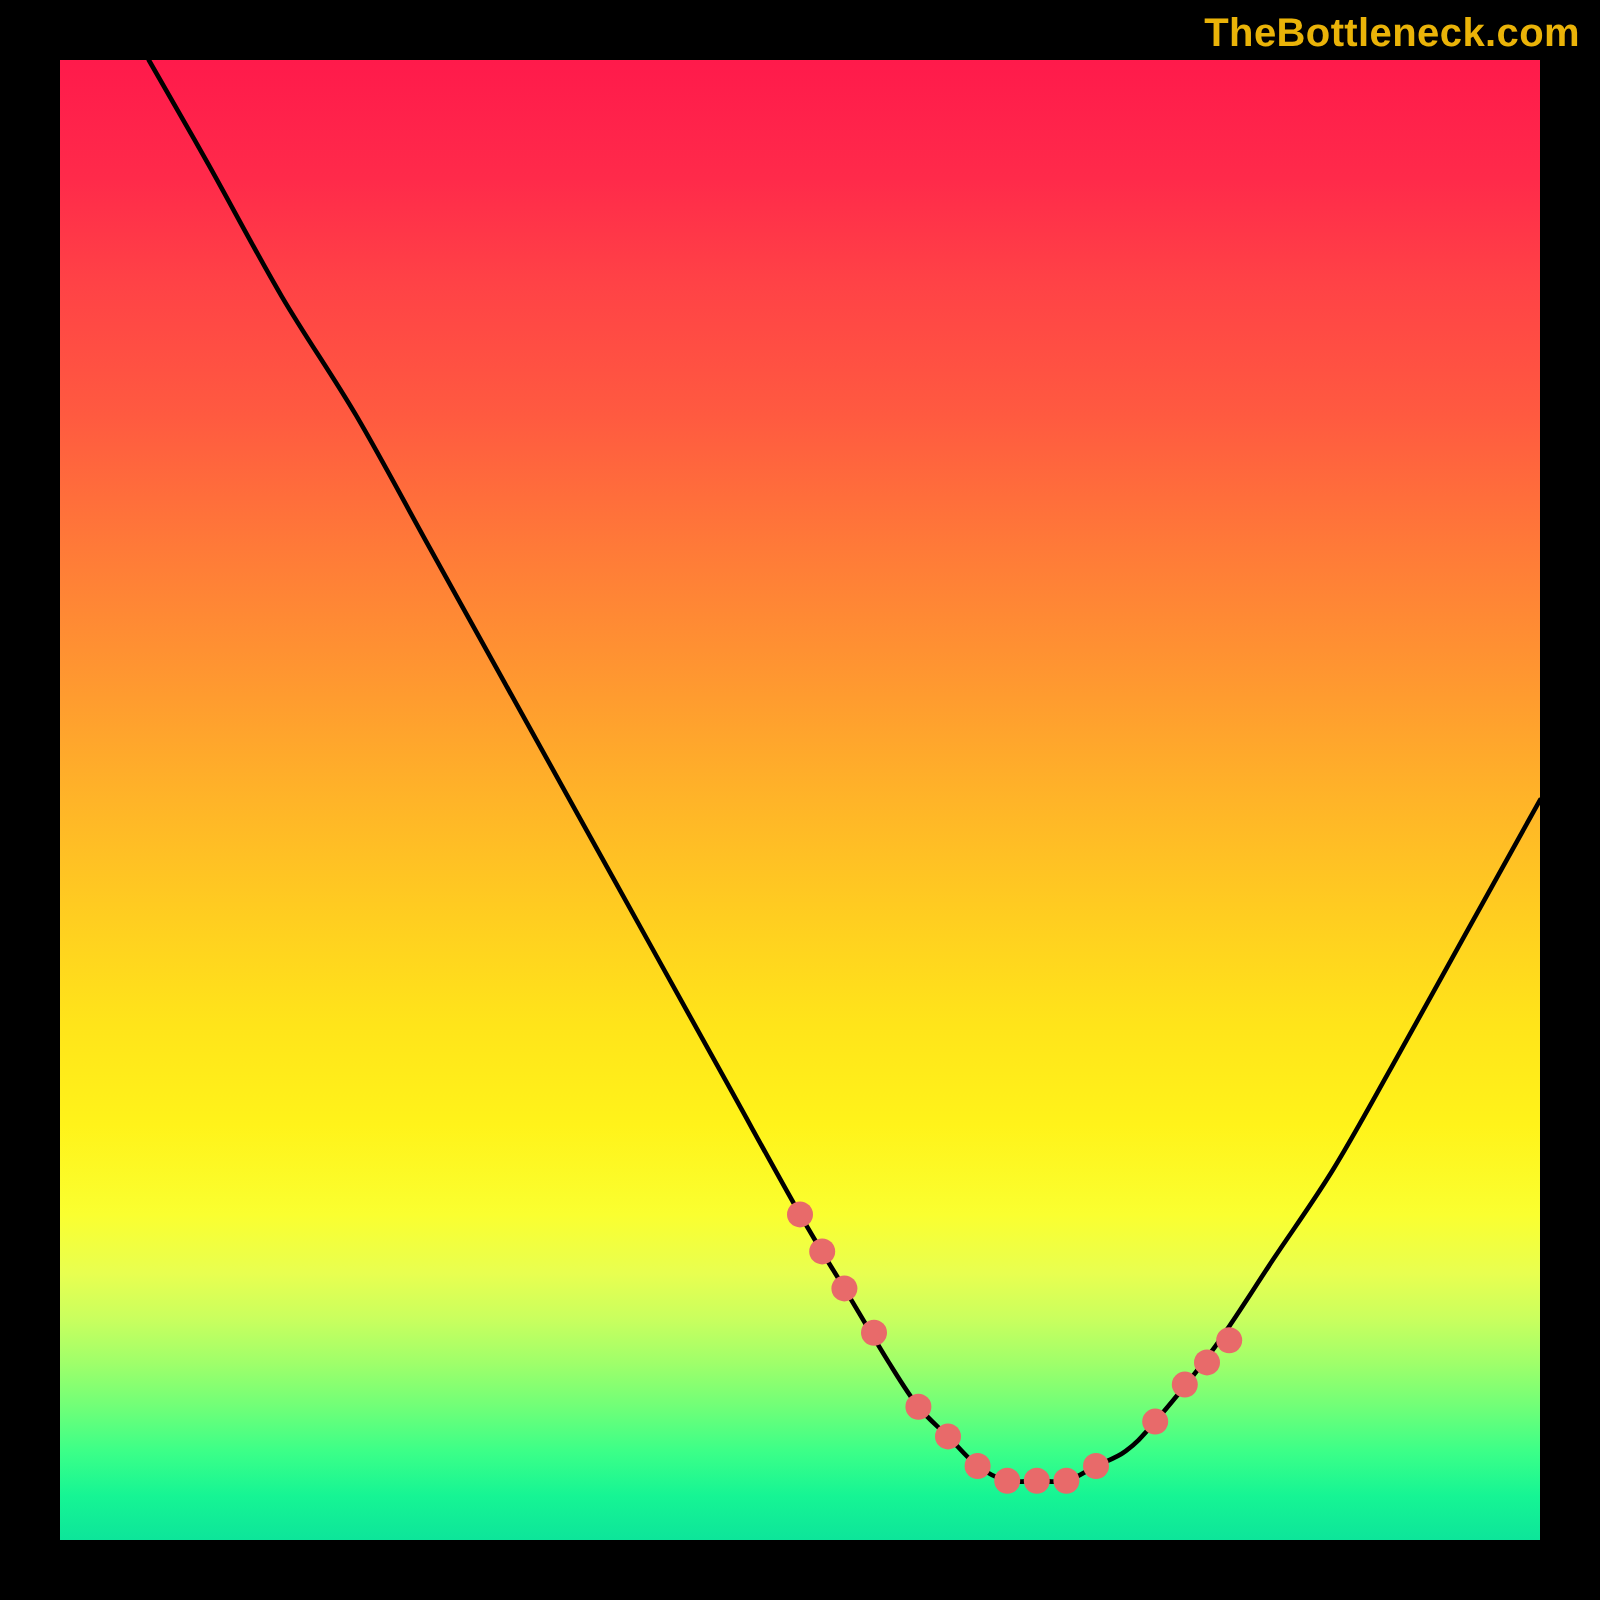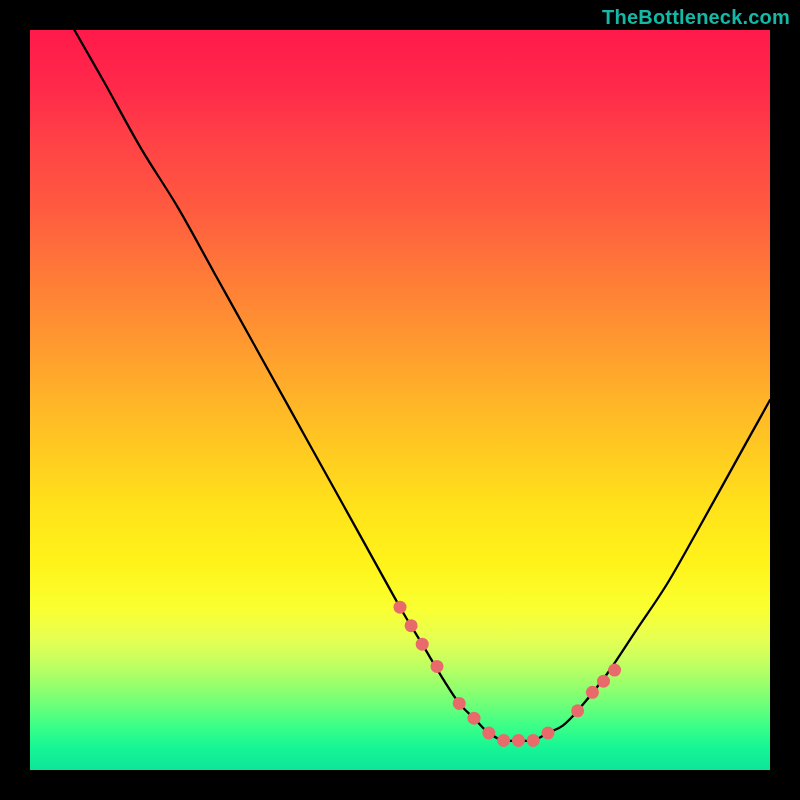--- a/index.html
+++ b/index.html
@@ -48,21 +48,21 @@
     left: 0;
     top: 0;
     width: 740px;
     height: 740px;
     pointer-events: none;
   }
   .attribution {
     position: absolute;
     top: 6px;
     right: 10px;
-    color: #14b8a6;
+    color: #eab308;
     font-size: 20px;
     font-weight: 600;
     letter-spacing: 0.2px;
   }
 </style>
 </head>
 <body>
 
 <div class="stage">
   <div class="attribution">TheBottleneck.com</div>

